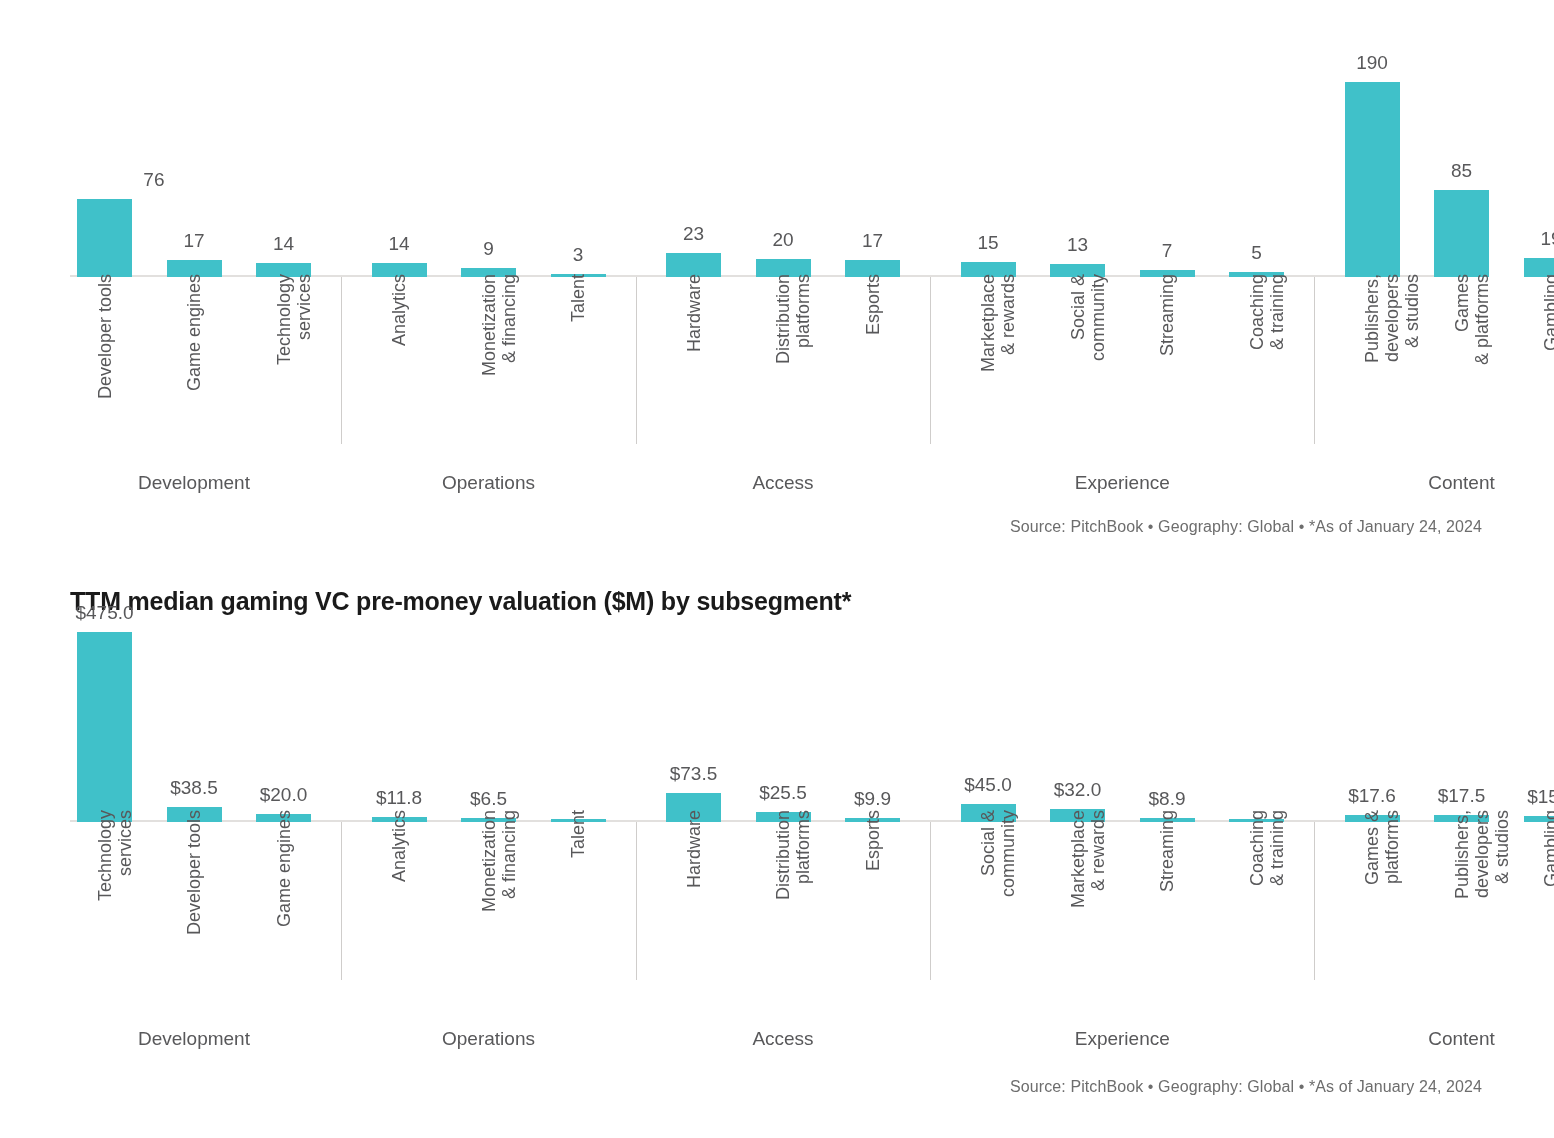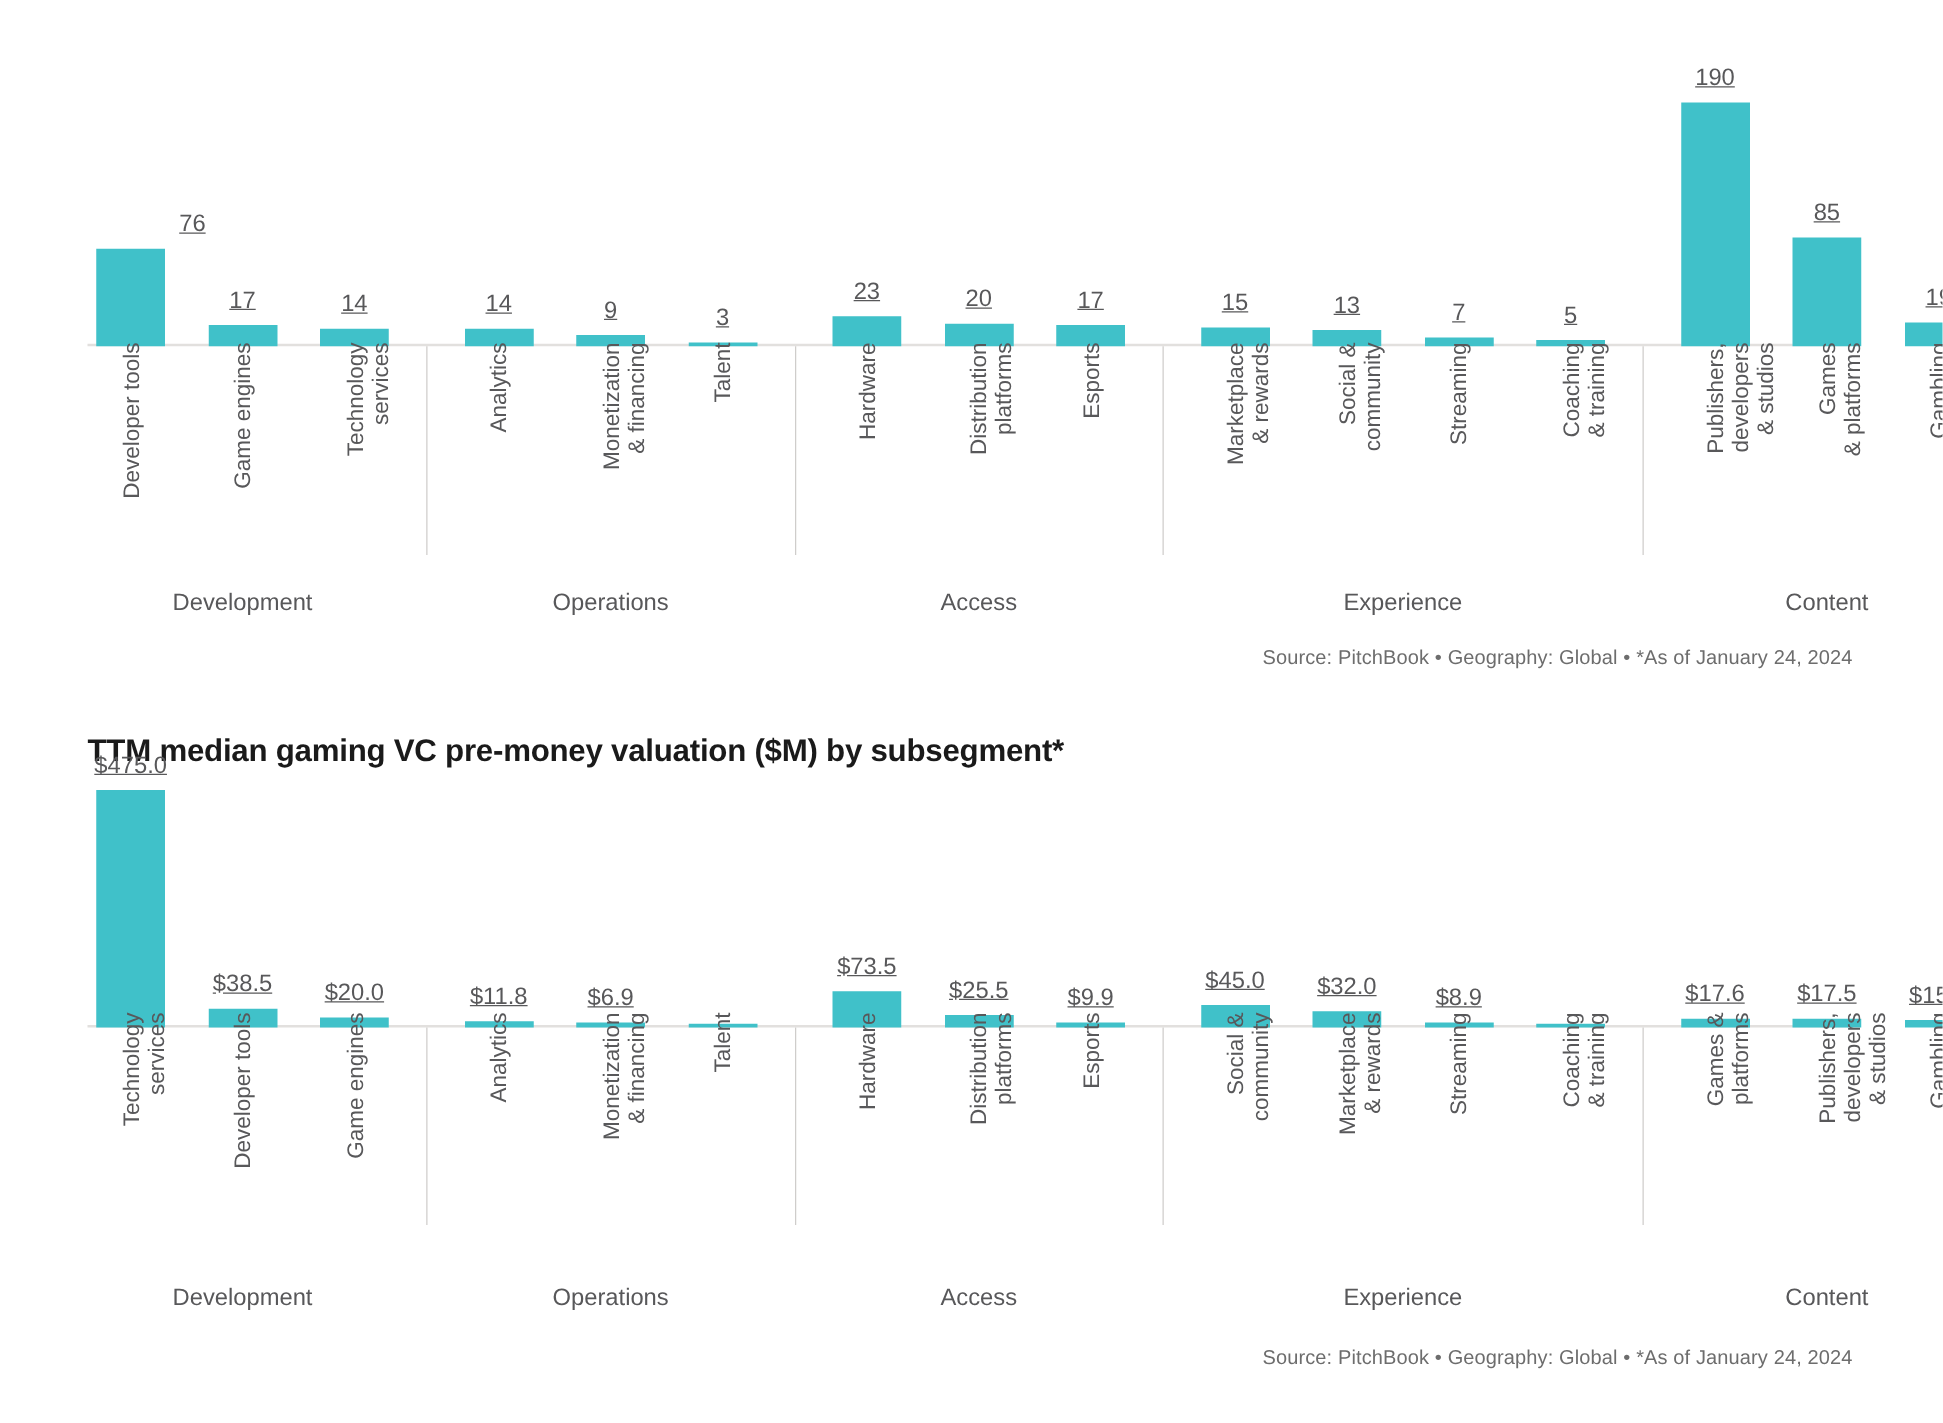--- a/index.html
+++ b/index.html
@@ -35,21 +35,20 @@
   .bar{
     position:absolute;bottom:0;
     width:55px;
     background:#40c1c9;
   }
   .bar-val{
     position:absolute;
     width:120px;text-align:center;
     font-size:19px;color:#58585a;
     white-space:nowrap;
-    text-decoration:underline;
   }
 
   
   .gsep{
     position:absolute;width:1px;background:#cfcdcb;
   }
   #chart1 .gsep{top:277px;height:167px;}
   #chart2 .gsep{top:257px;height:158px;}
 
   
@@ -160,21 +159,21 @@
   <div class="source" style="top: 513px;">Source: PitchBook  •  Geography: Global  •  *As of January 24, 2024</div>
 <div class="bar" style="left: 77px; height: 190px; top: 67px; bottom: auto; background: rgb(64, 193, 201);"></div>
     <div class="bar-val" style="left: 44.5px; top: 37px;">$475.0</div>
     <div class="bar" style="left: 166.5px; height: 15.4px; top: 241.6px; bottom: auto; background: rgb(64, 193, 201);"></div>
     <div class="bar-val" style="left: 134px; top: 211.6px;">$38.5</div>
     <div class="bar" style="left: 256px; height: 8px; top: 249px; bottom: auto; background: rgb(64, 193, 201);"></div>
     <div class="bar-val" style="left: 223.5px; top: 219px;">$20.0</div>
     <div class="bar" style="left: 371.5px; height: 4.72px; top: 252.28px; bottom: auto; background: rgb(64, 193, 201);"></div>
     <div class="bar-val" style="left: 339px; top: 222.28px;">$11.8</div>
     <div class="bar" style="left: 461px; height: 3.6px; top: 253.4px; bottom: auto; background: rgb(64, 193, 201);"></div>
-    <div class="bar-val" style="left: 428.5px; top: 223.4px;">$6.9</div>
+    <div class="bar-val" style="left: 428.5px; top: 223.4px;">$6.5</div>
     <div class="bar" style="left: 550.5px; height: 3px; top: 254px; bottom: auto; background: rgb(64, 193, 201);"></div>
     <div class="bar" style="left: 666px; height: 29.4px; top: 227.6px; bottom: auto; background: rgb(64, 193, 201);"></div>
     <div class="bar-val" style="left: 633.5px; top: 197.6px;">$73.5</div>
     <div class="bar" style="left: 755.5px; height: 10.2px; top: 246.8px; bottom: auto; background: rgb(64, 193, 201);"></div>
     <div class="bar-val" style="left: 723px; top: 216.8px;">$25.5</div>
     <div class="bar" style="left: 845px; height: 3.96px; top: 253.04px; bottom: auto; background: rgb(64, 193, 201);"></div>
     <div class="bar-val" style="left: 812.5px; top: 223.04px;">$9.9</div>
     <div class="bar" style="left: 960.5px; height: 18px; top: 239px; bottom: auto; background: rgb(64, 193, 201);"></div>
     <div class="bar-val" style="left: 928px; top: 209px;">$45.0</div>
     <div class="bar" style="left: 1050px; height: 12.8px; top: 244.2px; bottom: auto; background: rgb(64, 193, 201);"></div>

